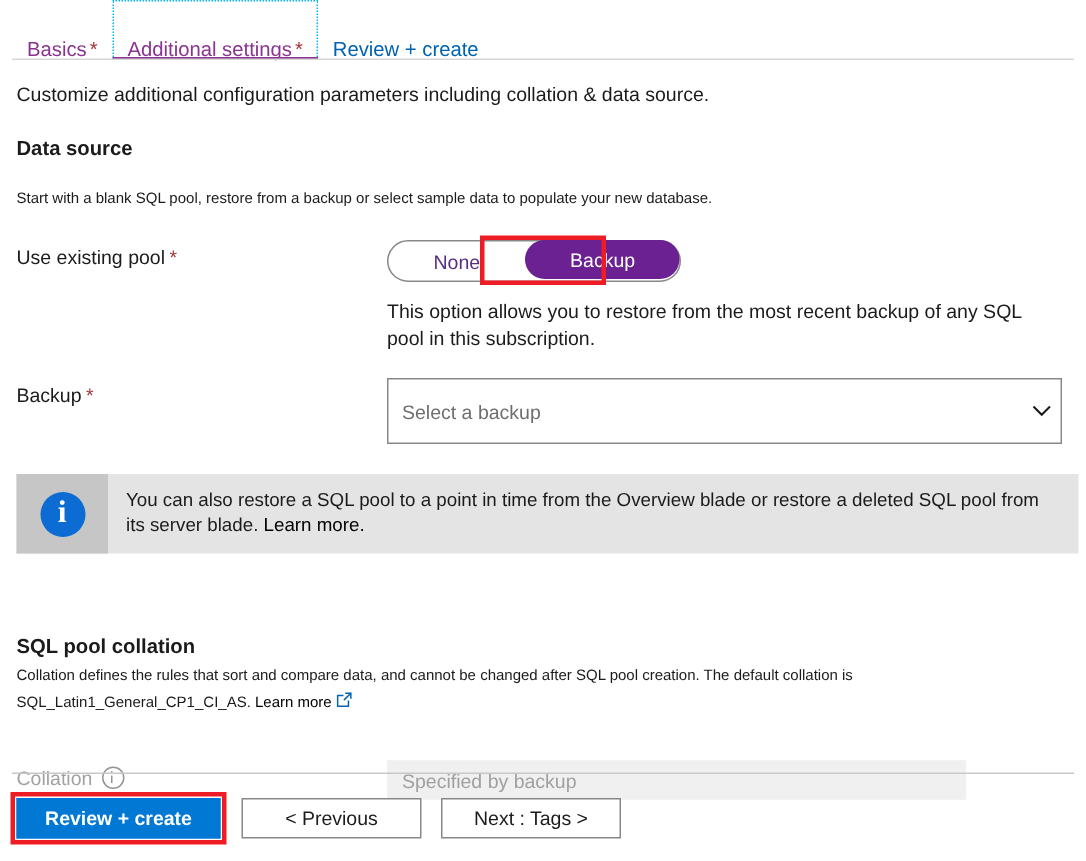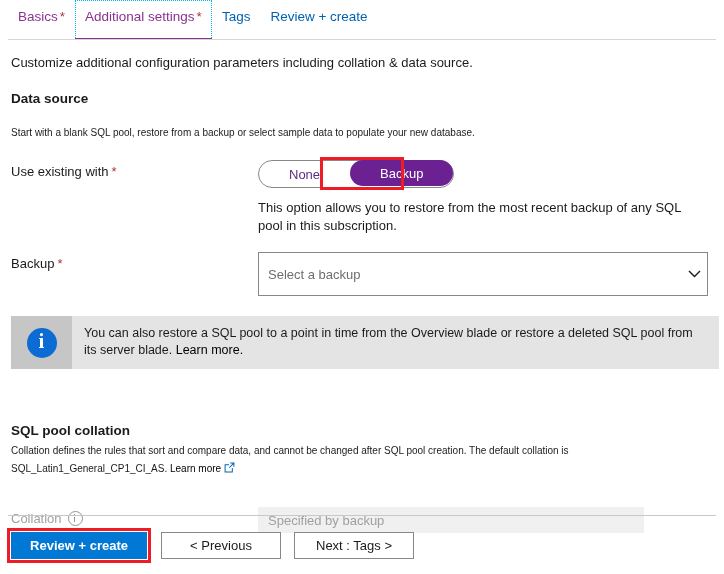--- a/index.html
+++ b/index.html
@@ -39,21 +39,21 @@
   .tabs {
     position: absolute;
     left: 8px;
     top: 0;
     display: flex;
     align-items: flex-start;
     height: 40px;
   }
   .tab {
     position: relative;
-    padding: 9px 10px 10px 10px;
+    padding: 25px 10px 10px 10px;
     font-size: 13.5px;
     color: #0063b1;
     cursor: pointer;
     white-space: nowrap;
     box-sizing: border-box;
     height: 40px;
   }
   .tab .req {
     color: #a4373a;
     margin-left: 2px;
@@ -361,43 +361,40 @@
   <div class="tabs">
 
     <div class="tab visited">
       <span>Basics</span><span class="req">*</span>
     </div>
 
     <div class="tab selected">
       <span>Additional settings</span><span class="req">*</span>
     </div>
 
-    <div class="tab">
-      <span>Tags</span>
-    </div>
 
     <div class="tab">
       <span>Review + create</span>
     </div>
 
   </div>
   <div class="tabstrip-rule"></div>
 </div>
 
 <div class="content">
 
   <div class="intro">Customize additional configuration parameters including collation &amp; data source.</div>
 
   <div class="section-heading">Data source</div>
 
   <div class="section-desc">Start with a blank SQL pool, restore from a backup or select sample data to populate your new database.</div>
 
   <div class="field-row">
     <div class="field-label">
-      <span>Use existing with</span>
+      <span>Use existing pool</span>
         <span class="req">*</span>
     </div>
     <div class="field-control">
 
       <div class="pill-group">
         <div class="pill">None</div>
         <div class="pill selected">Backup</div>
       </div>
 
       

